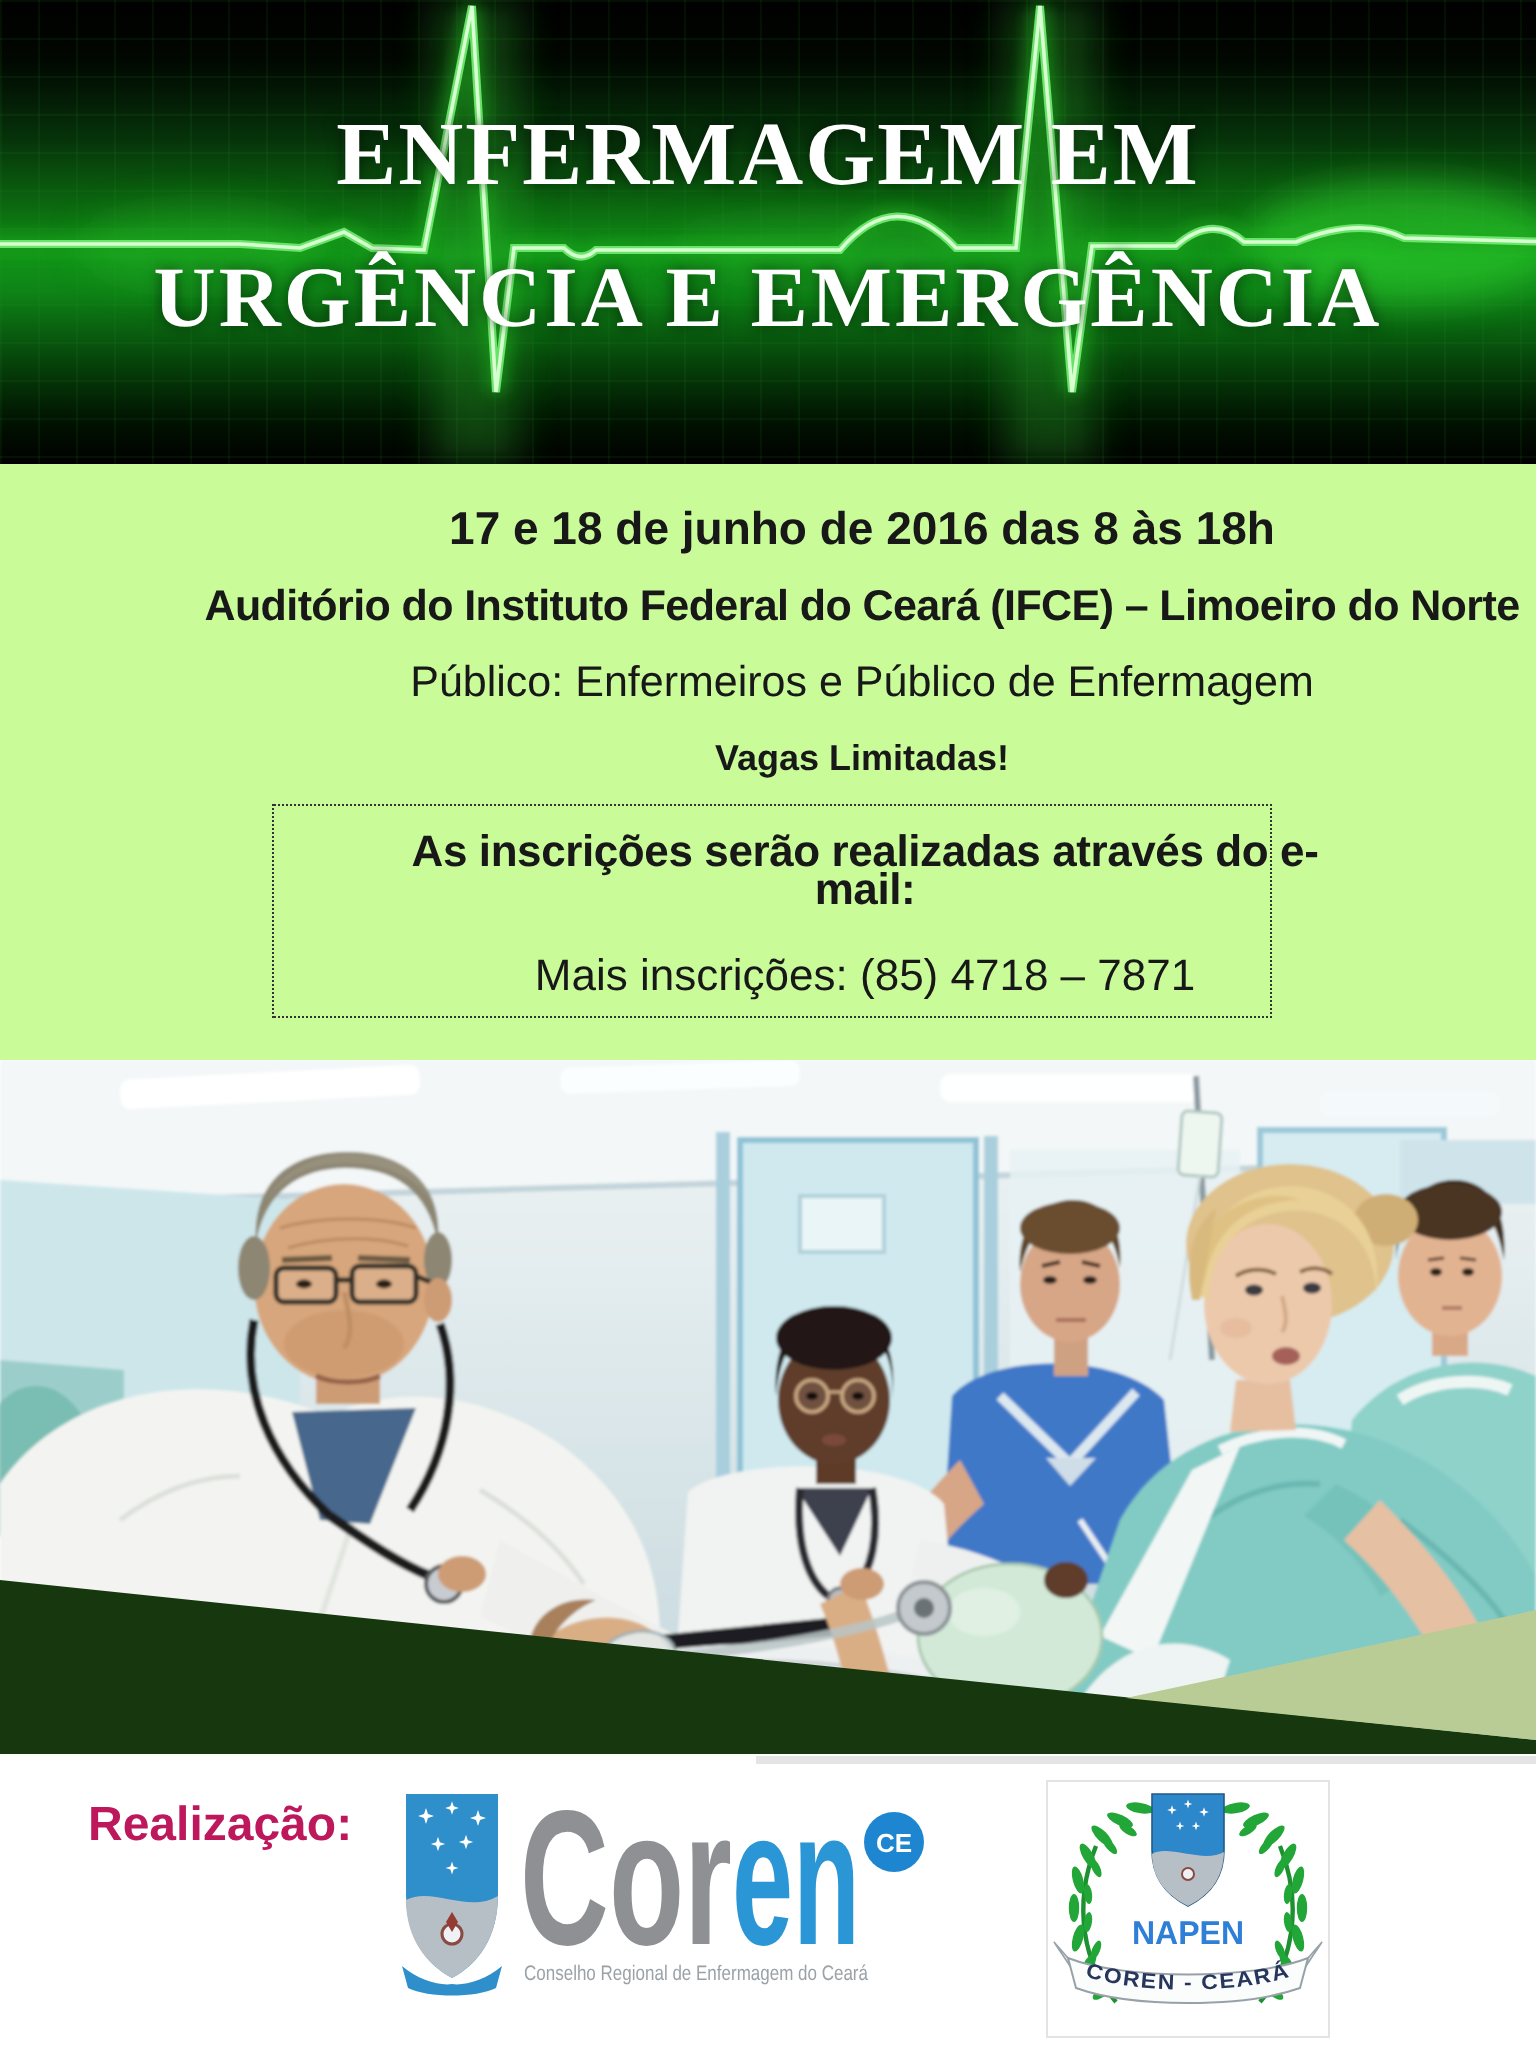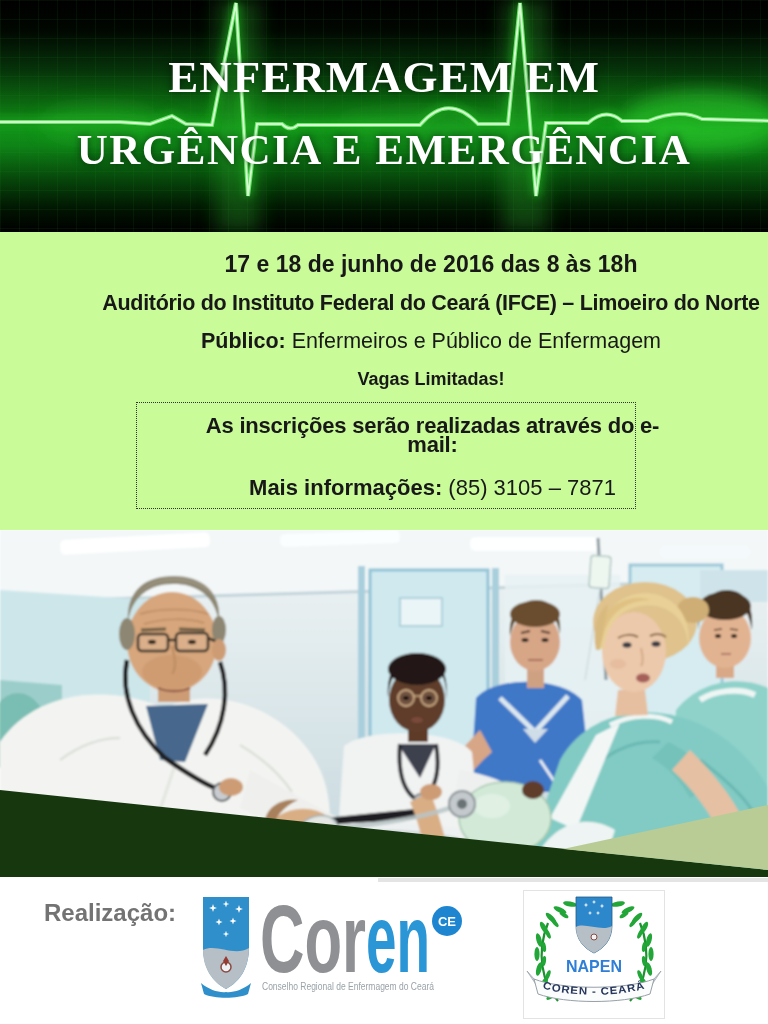--- a/index.html
+++ b/index.html
@@ -14,39 +14,39 @@
                repeating-linear-gradient(to bottom,rgba(46,150,46,.18) 0 1px,transparent 1px 19px);}
   .ekg{position:absolute;left:0;top:0;width:768px;height:232px;}
   .banner-title{position:absolute;left:0;right:0;top:55px;text-align:center;z-index:3;
     font-family:"Liberation Serif","DejaVu Serif",serif;font-weight:bold;color:#fff;
     text-shadow:0 0 8px rgba(0,0,0,.55);}
   .banner-title .t1{display:block;font-size:45px;line-height:1;letter-spacing:1px;}
   .banner-title .t2{display:block;font-size:43px;line-height:1;letter-spacing:1.5px;margin-top:28px;}
   
   .info{position:absolute;left:0;top:232px;width:768px;height:298px;background:#c9fc99;color:#181818;}
   .info p{position:absolute;left:0;width:768px;margin:0;text-align:center;line-height:24px;padding-left:47px;}
-  .b{font-weight:bold;}
+  .b{font-weight:normal;}
   .line-datetime{top:20px;font-size:23px;font-weight:bold;}
   .line-location{top:59px;font-size:21.5px;font-weight:bold;letter-spacing:-0.3px;}
   .line-audience{top:97px;font-size:21.5px;}
   .line-vacancies{top:135px;font-size:18px;font-weight:bold;}
   .reg-box{position:absolute;left:136px;top:170px;width:500px;height:107px;
     border:1.5px dotted #333;box-sizing:border-box;}
   .reg-box p{position:absolute;left:0;width:497px;margin:0;text-align:center;
     font-size:22px;line-height:19px;color:#181818;}
   .reg-line1{top:13px;font-weight:bold;letter-spacing:-0.2px;}
   .reg-email{top:44px;font-weight:bold;}
   .reg-info{top:75px;}
   
   .photo{position:absolute;left:0;top:530px;width:768px;height:347px;}
   .photo svg{display:block;}
   
   .footer{position:absolute;left:0;top:877px;width:768px;height:147px;background:#fff;}
   .band-shadow{position:absolute;left:378px;top:1px;width:390px;height:4px;background:#d9d9d9;opacity:.7;}
-  .realiza{position:absolute;left:44px;top:22px;font-size:24px;font-weight:bold;color:#737373;}
+  .realiza{position:absolute;left:44px;top:22px;font-size:24px;font-weight:bold;color:#be185d;}
   .coren-shield{position:absolute;left:200px;top:18px;}
   .coren-word{position:absolute;left:258px;top:19px;}
   .napen{position:absolute;left:523px;top:13px;background:#fff;border:1px solid #e3e3e3;}
 </style>
 </head>
 <body>
 
 <div class="page">
 
   <header class="banner">
@@ -76,21 +76,21 @@
     </h1>
   </header>
 
   <section class="info">
     <p class="line-datetime">17 e 18 de junho de 2016 das 8 às 18h</p>
     <p class="line-location">Auditório do Instituto Federal do Ceará (IFCE) – Limoeiro do Norte</p>
     <p class="line-audience"><strong class="b">Público:</strong><span> Enfermeiros e Público de Enfermagem</span></p>
     <p class="line-vacancies">Vagas Limitadas!</p>
     <div class="reg-box">
       <p class="reg-line1">As inscrições serão realizadas através do e-mail:</p>
-      <p class="reg-info"><strong class="b">Mais informações:</strong><span> (85) 3105 – 7871</span></p>
+      <p class="reg-info"><strong class="b">Mais inscrições:</strong><span> (85) 4718 – 7871</span></p>
     </div>
   </section>
 
   <section class="photo">
     <svg viewBox="0 0 768 347" width="768" height="347" aria-hidden="true">
       <defs>
         <linearGradient id="bgG" x1="0" y1="0" x2="0" y2="1">
           <stop offset="0" stop-color="#f0f5f6"></stop>
             <stop offset="1" stop-color="#c6d8dd"></stop>
         </linearGradient>

